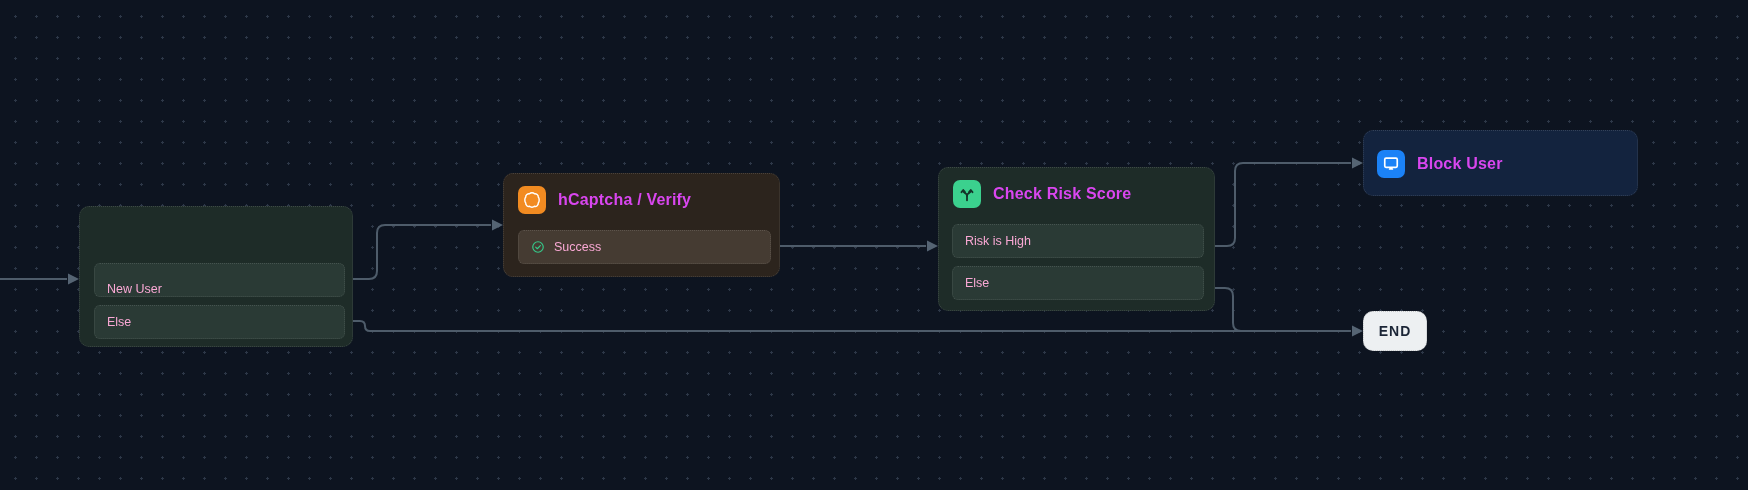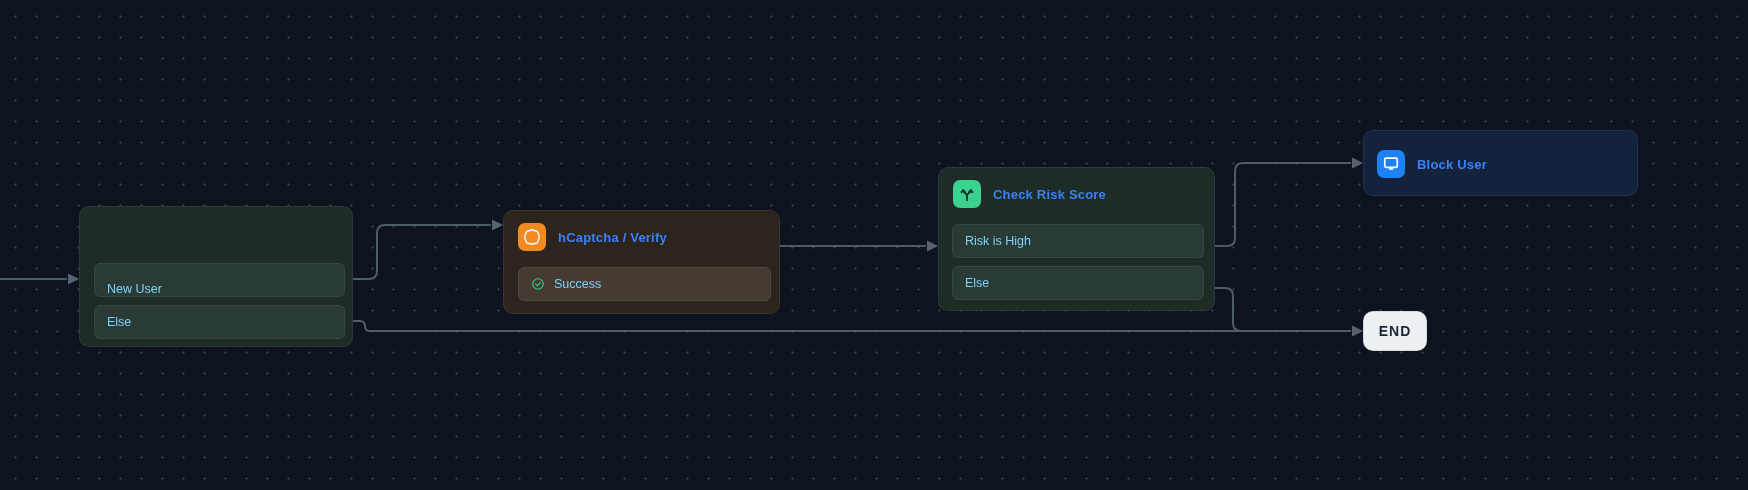--- a/index.html
+++ b/index.html
@@ -18,43 +18,43 @@
   .wire{stroke:#4e5c6a;stroke-width:2;fill:none;}
   .wire-dot{fill:#5c6a78;}
   .wire-arrow{fill:#556473;}
 
   .node{
     position:absolute;
     border-radius:10px;
     border:1px dotted rgba(255,255,255,0.14);
   }
   .node-green{background:#1e2c28;}
-  .node-brown{background:#2c241d;margin-top:37px;}
+  .node-brown{background:#2c241d;}
   .node-blue{background:#13233e;}
 
   .hdr{position:absolute;left:14px;top:12px;right:10px;height:28px;display:flex;align-items:center;gap:12px;}
   .nicon{
     width:28px;height:28px;border-radius:7px;flex:0 0 28px;
     display:flex;align-items:center;justify-content:center;
   }
   .nicon svg{display:block;}
   .icon-green{background:#3bd18e;}
   .icon-orange{background:#f28b21;}
   .icon-blue{background:#1b82f7;}
   .ntitle{
-    color:#3b82f6;font-size:13px;font-weight:bold;letter-spacing:0.2px;
+    color:#d946ef;font-size:16px;font-weight:bold;letter-spacing:0.2px;
     white-space:nowrap;
   }
   .row{
     position:absolute;left:14px;height:34px;
     border-radius:6px;
     border:1px dotted rgba(255,255,255,0.13);
     display:flex;align-items:center;gap:9px;
     padding:0 12px;
-    color:#7dd3fc;font-size:12.5px;
+    color:#f9a8d4;font-size:12.5px;
   }
   .row-green{background:#2a3a35;width:251px;}
   .row-brown{background:#453b32;width:253px;}
   .row .ricon{display:flex;align-items:center;}
 
   .node-end{
     position:absolute;left:1363px;top:311px;width:64px;height:40px;
     background:#edf0f2;border-radius:10px;
     border:1px dotted rgba(0,0,0,0.18);
     display:flex;align-items:center;justify-content:center;

